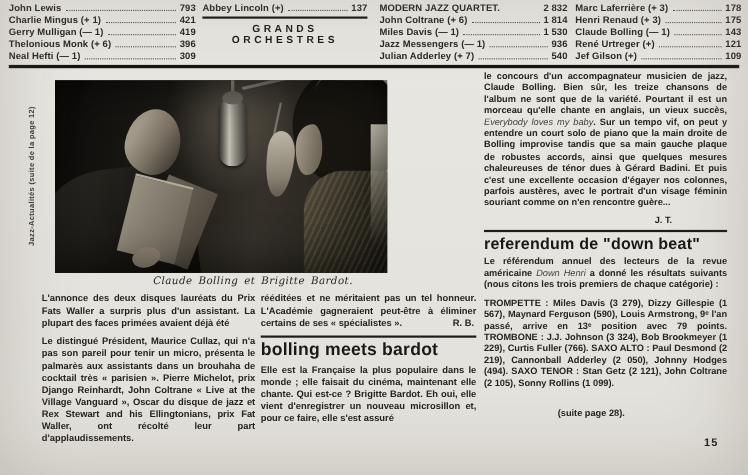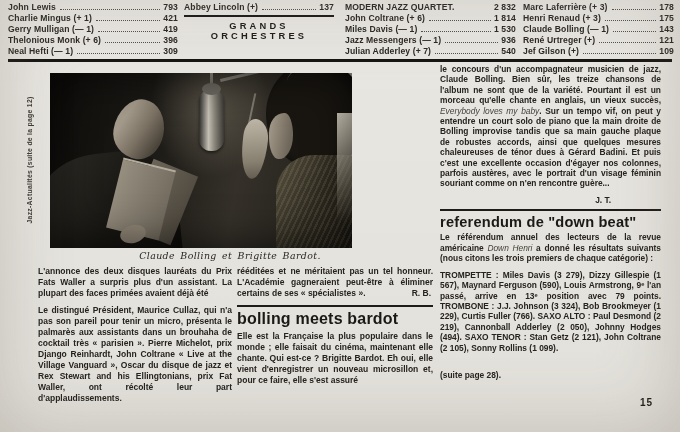--- a/index.html
+++ b/index.html
@@ -58,21 +58,21 @@
   .colM{left:237px;top:266px;width:196px;font-size:8.5px;line-height:11px;}
   .colR{left:440px;top:64px;width:221px;font-size:8.4px;line-height:10.4px;}
   .col p{margin:0 0 6px;}
   .rel{position:relative;}
   .sig-rb{position:absolute;right:2px;bottom:0;margin-left:21px;}
   .sig-jt{text-align:right;padding-right:50px;margin:0 0 3px;}
   .hr{height:1.8px;background:#1e1c19;margin:4px 0 6px;}
   h2{font-size:16px;font-weight:700;letter-spacing:.2px;margin:2px 0 7px;color:#1b1916;text-align:left;}
   .colR h2{font-size:14.6px;margin:1px 0 5px;}
   .lit{font-weight:400;color:#45413a;}
-  .suite{text-align:left;padding-right:26px;margin-top:17px;}
+  .suite{text-align:center;padding-right:26px;margin-top:17px;}
   .pageno{position:absolute;left:640px;top:397px;font-size:10px;font-weight:700;letter-spacing:1px;color:#1d1b18;}
 </style>
 </head>
 <body>
 
 <div class="page">
 
   <div class="poll-col c1">
     <div class="prow">
         <span>John Lewis</span>

